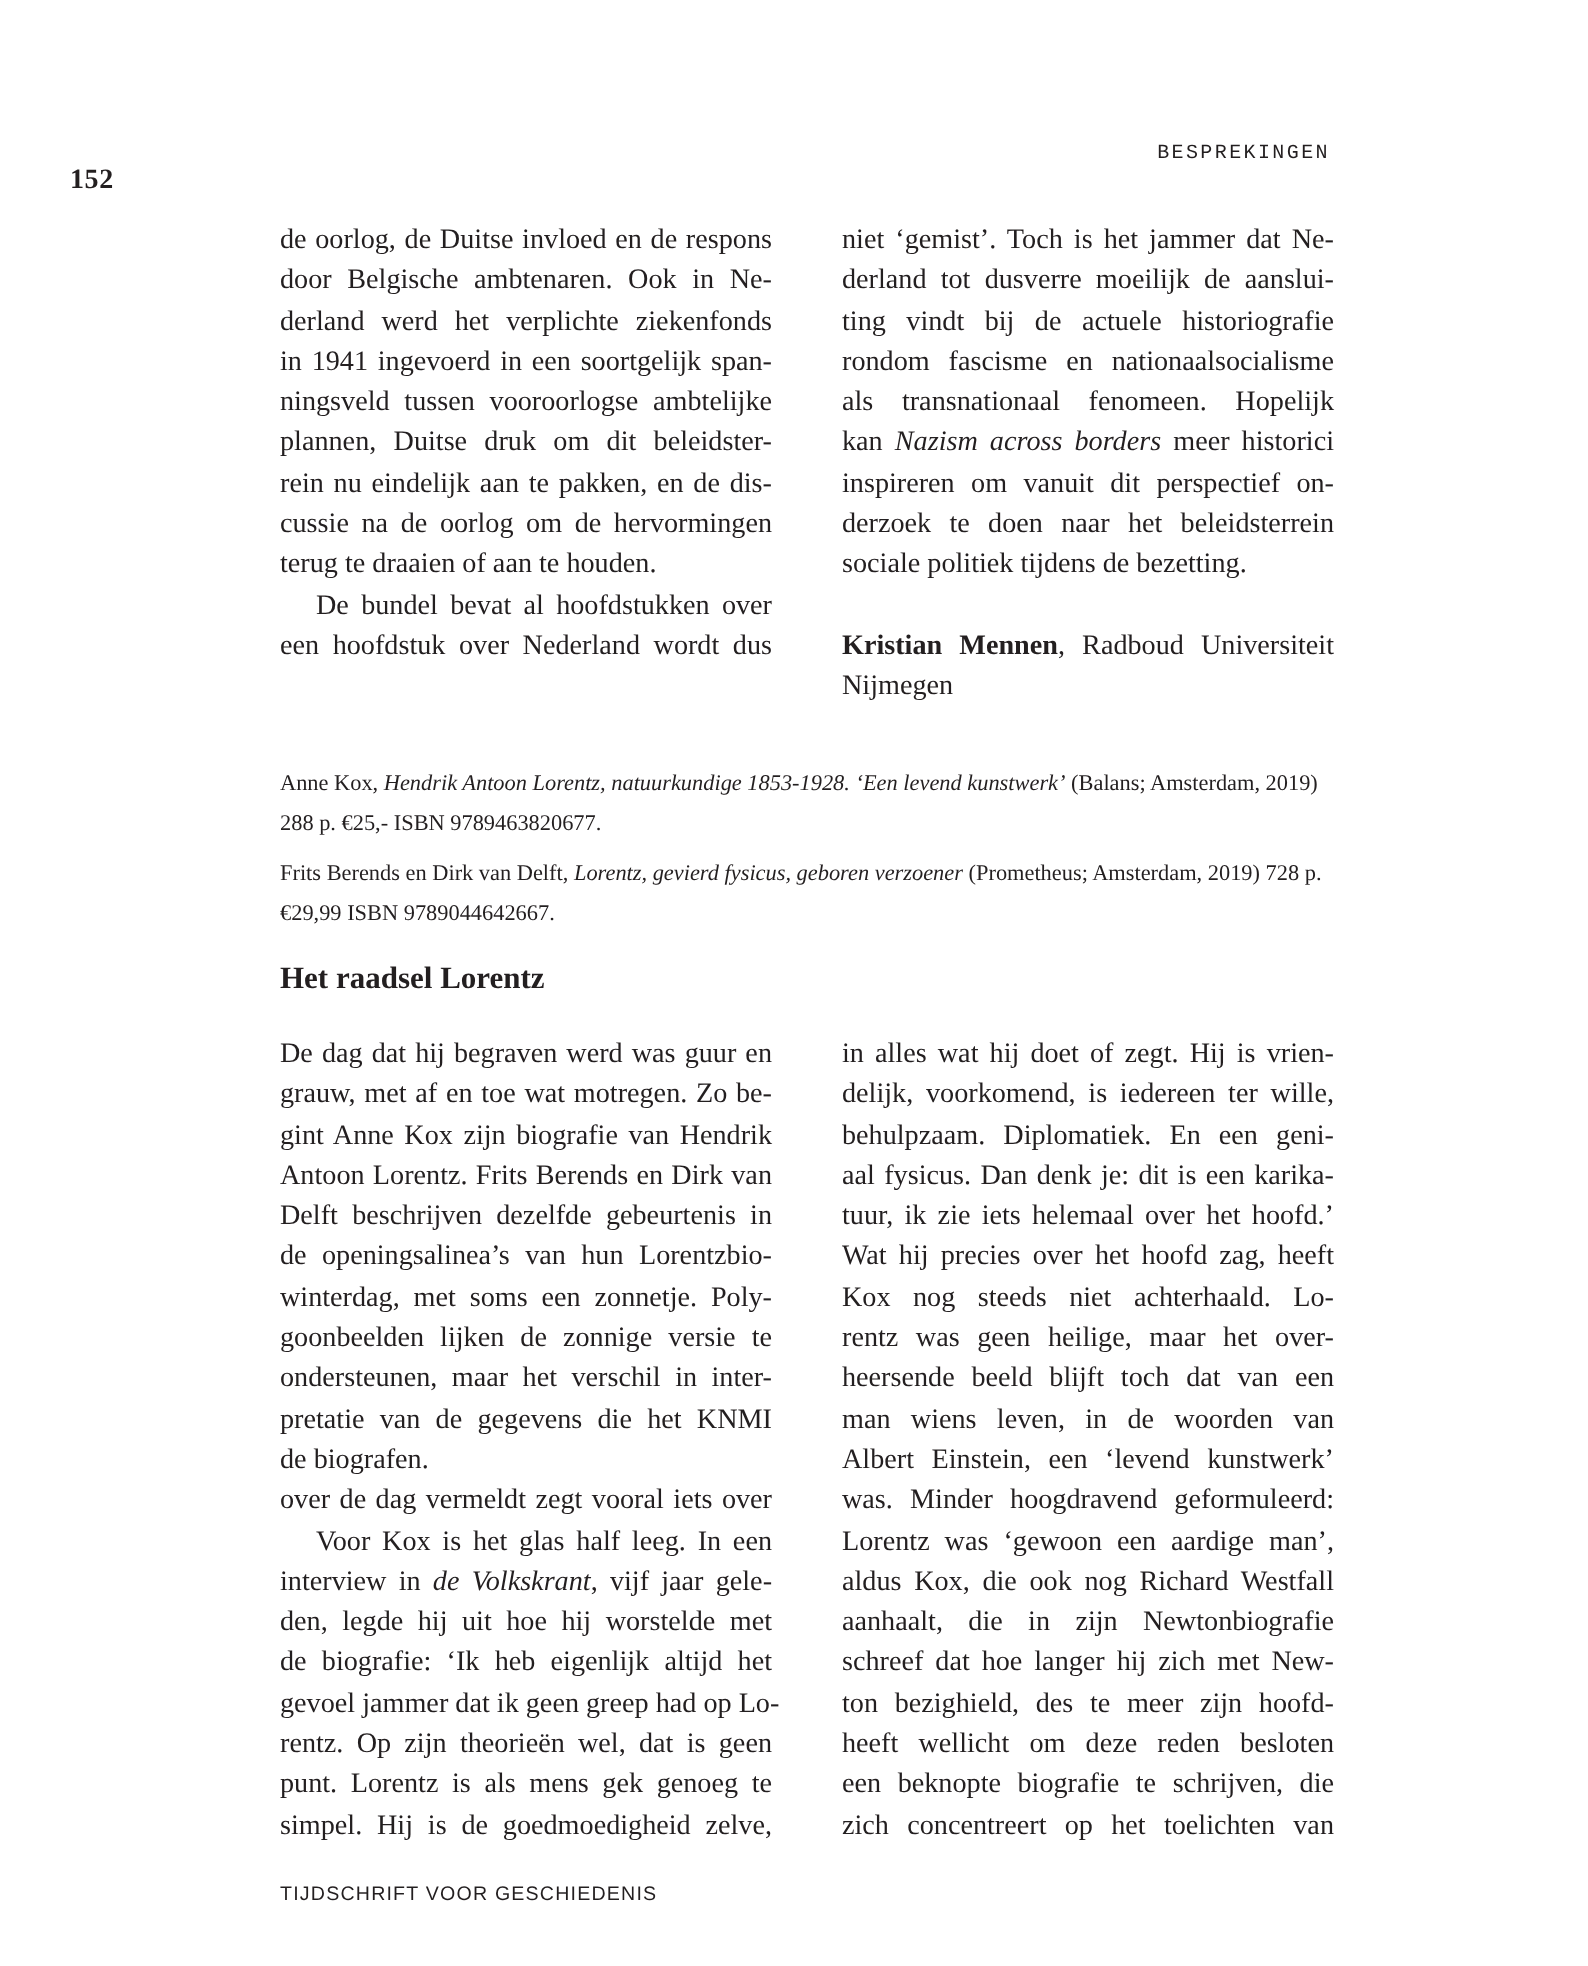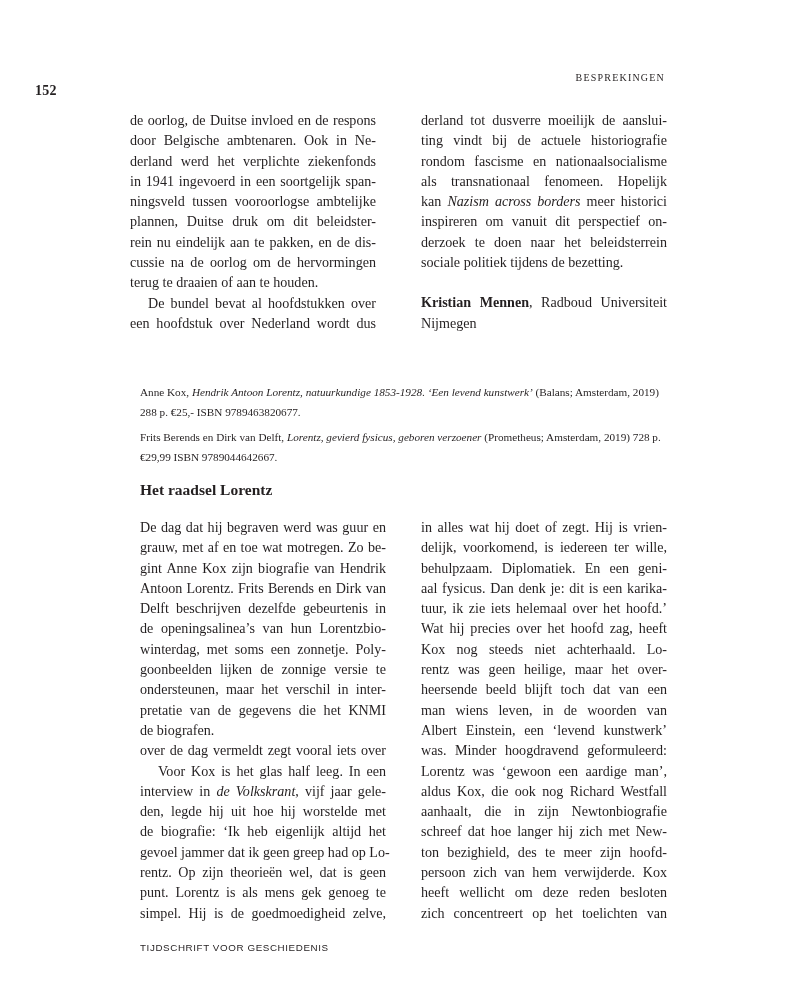--- a/index.html
+++ b/index.html
@@ -7,30 +7,30 @@
       width: 794px; height: 983px; position: relative; overflow: hidden;
       color: #231f20;
       font-family: "Liberation Serif", "DejaVu Serif", serif;
     }
     .page-number {
       position: absolute; left: 35px; top: 83px;
       font-size: 14px; letter-spacing: 0.3px; font-weight: bold;
     }
     .running-head {
       position: absolute; right: 129px; top: 72px;
-      font-family: Liberation Serif, serif;
+      font-family: Liberation Mono, monospace;
       font-size: 10px; letter-spacing: 1.2px; color: #231f20;
     }
     .col {
       position: absolute; width: 246px;
       font-size: 14.1px; line-height: 20.3px;
       text-align: justify; hyphens: manual;
     }
     .col p { margin: 0; }
-    .col-top-left { left: 130px; top: 110px; }
+    .col-top-left { left: 140px; top: 110px; }
     .col-top-right { left: 421px; top: 110px; }
     .signature { margin-top: 20px !important; text-align: left; }
     .signature b { font-weight: bold; }
     .refs {
       position: absolute; left: 140px; top: 383px; width: 530px;
       font-size: 11.2px; line-height: 19.5px;
     }
     .refs p { margin: 0 0 6px 0; }
     .section-heading {
       position: absolute; left: 140px; top: 481px;
@@ -65,20 +65,21 @@
     <span class="line last">terug te draaien of aan te houden.</span>
   </p>
   <p>
     <span class="line" style="padding-left:18px">De bundel bevat al hoofdstukken over</span>
     <span class="line">een hoofdstuk over Nederland wordt dus</span>
   </p>
 </div>
 
 <div class="col col-top-right">
   <p>
+    <span class="line">niet ‘gemist’. Toch is het jammer dat Ne-</span>
     <span class="line">derland tot dusverre moeilijk de aanslui-</span>
     <span class="line">ting vindt bij de actuele historiografie</span>
     <span class="line">rondom fascisme en nationaalsocialisme</span>
     <span class="line">als transnationaal fenomeen. Hopelijk</span>
     <span class="line"><span>kan </span><i>Nazism across borders</i><span> meer historici</span></span>
     <span class="line">inspireren om vanuit dit perspectief on-</span>
     <span class="line">derzoek te doen naar het beleidsterrein</span>
     <span class="line last">sociale politiek tijdens de bezetting.</span>
   </p>
   <p class="signature">
@@ -133,19 +134,19 @@
     <span class="line">rentz was geen heilige, maar het over-</span>
     <span class="line">heersende beeld blijft toch dat van een</span>
     <span class="line">man wiens leven, in de woorden van</span>
     <span class="line">Albert Einstein, een ‘levend kunstwerk’</span>
     <span class="line">was. Minder hoogdravend geformuleerd:</span>
     <span class="line">Lorentz was ‘gewoon een aardige man’,</span>
     <span class="line">aldus Kox, die ook nog Richard Westfall</span>
     <span class="line">aanhaalt, die in zijn Newtonbiografie</span>
     <span class="line">schreef dat hoe langer hij zich met New-</span>
     <span class="line">ton bezighield, des te meer zijn hoofd-</span>
-    <span class="line">persoon zich van hem verwijderde. Kox</span>
     <span class="line">heeft wellicht om deze reden besloten</span>
+    <span class="line">een beknopte biografie te schrijven, die</span>
     <span class="line">zich concentreert op het toelichten van</span>
   </p>
 </div>
 
 <div class="footer">TIJDSCHRIFT VOOR GESCHIEDENIS</div>
 
 </body></html>

